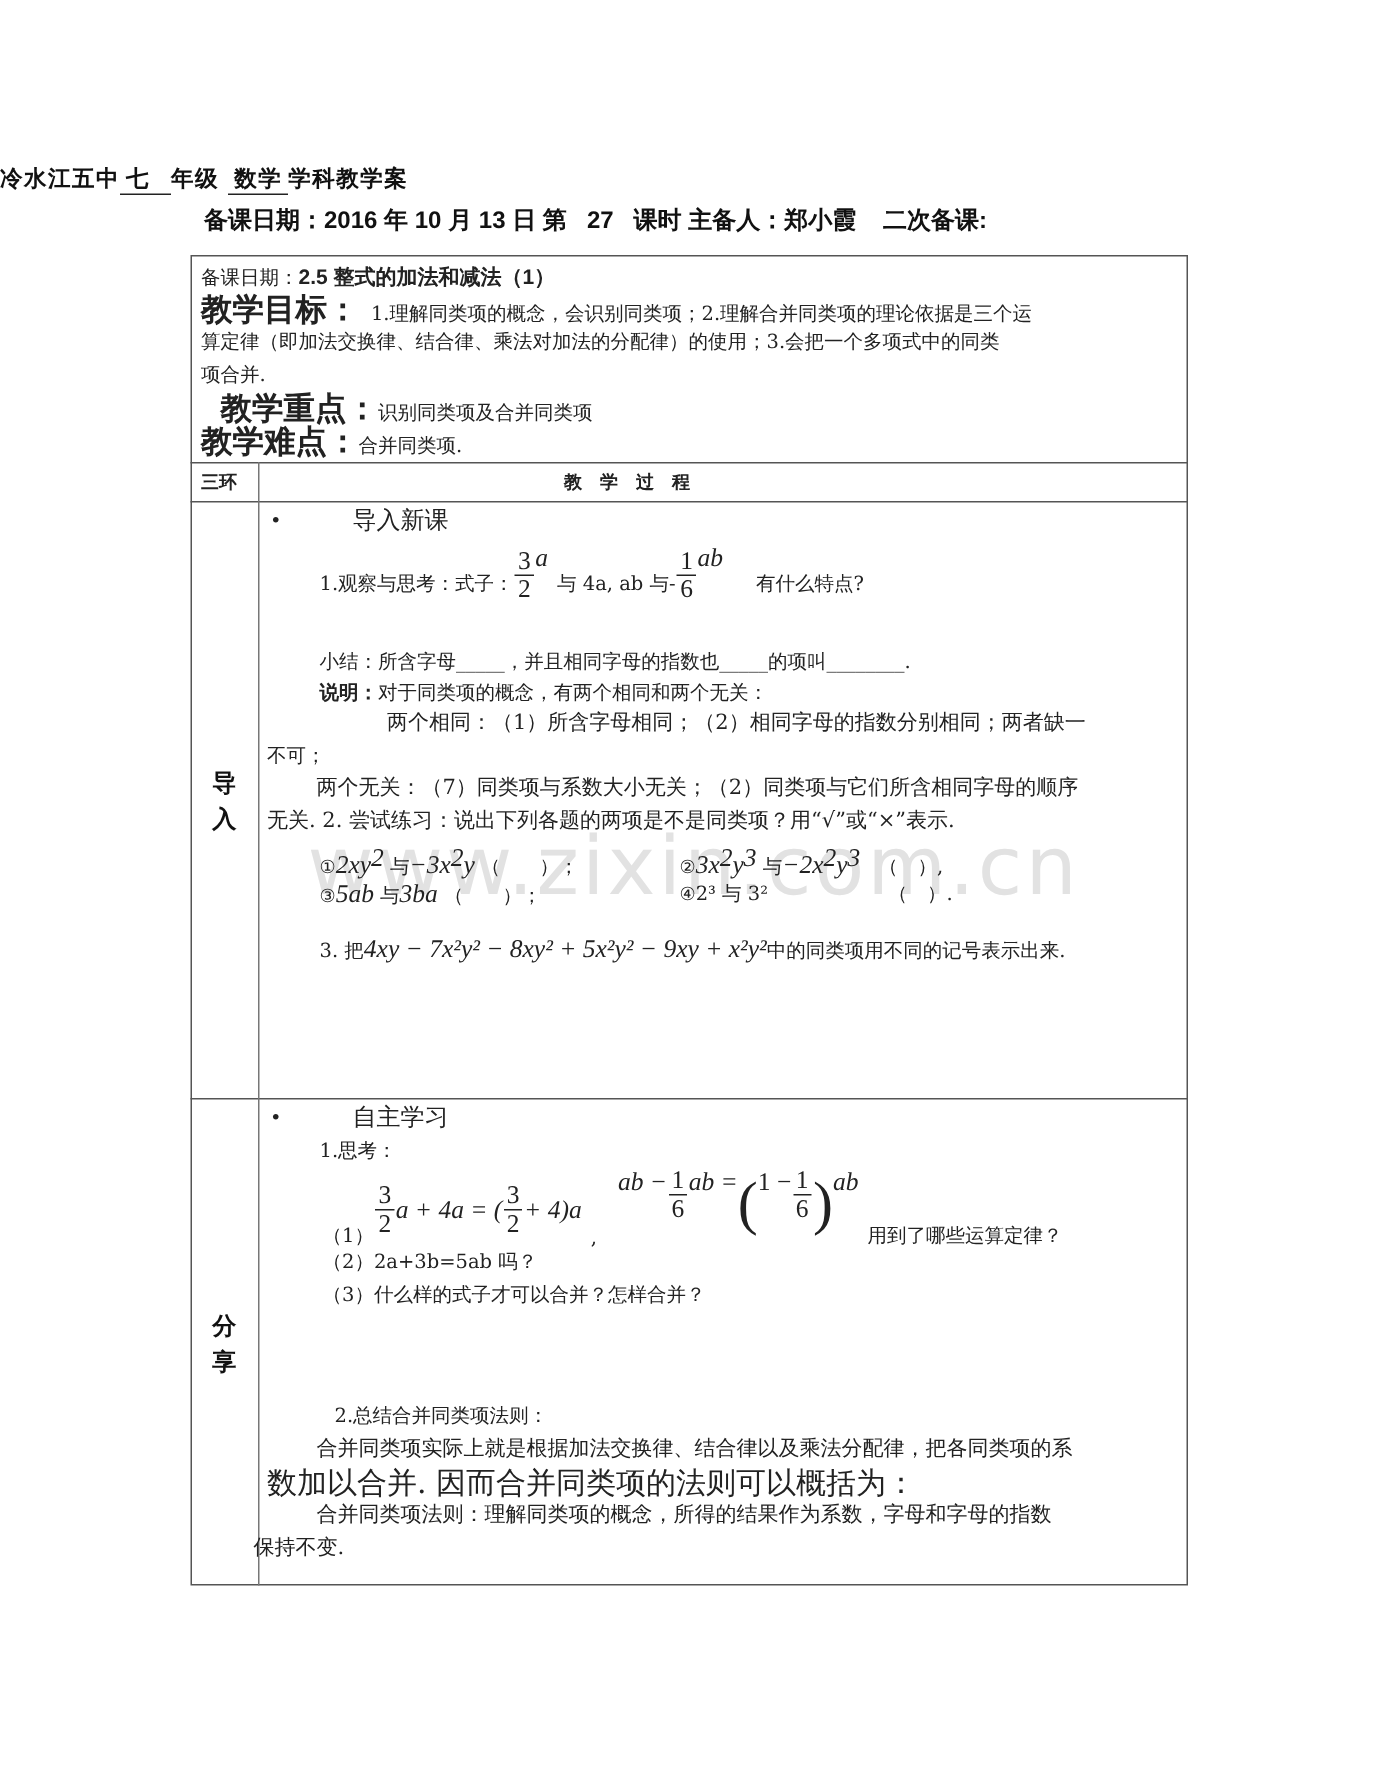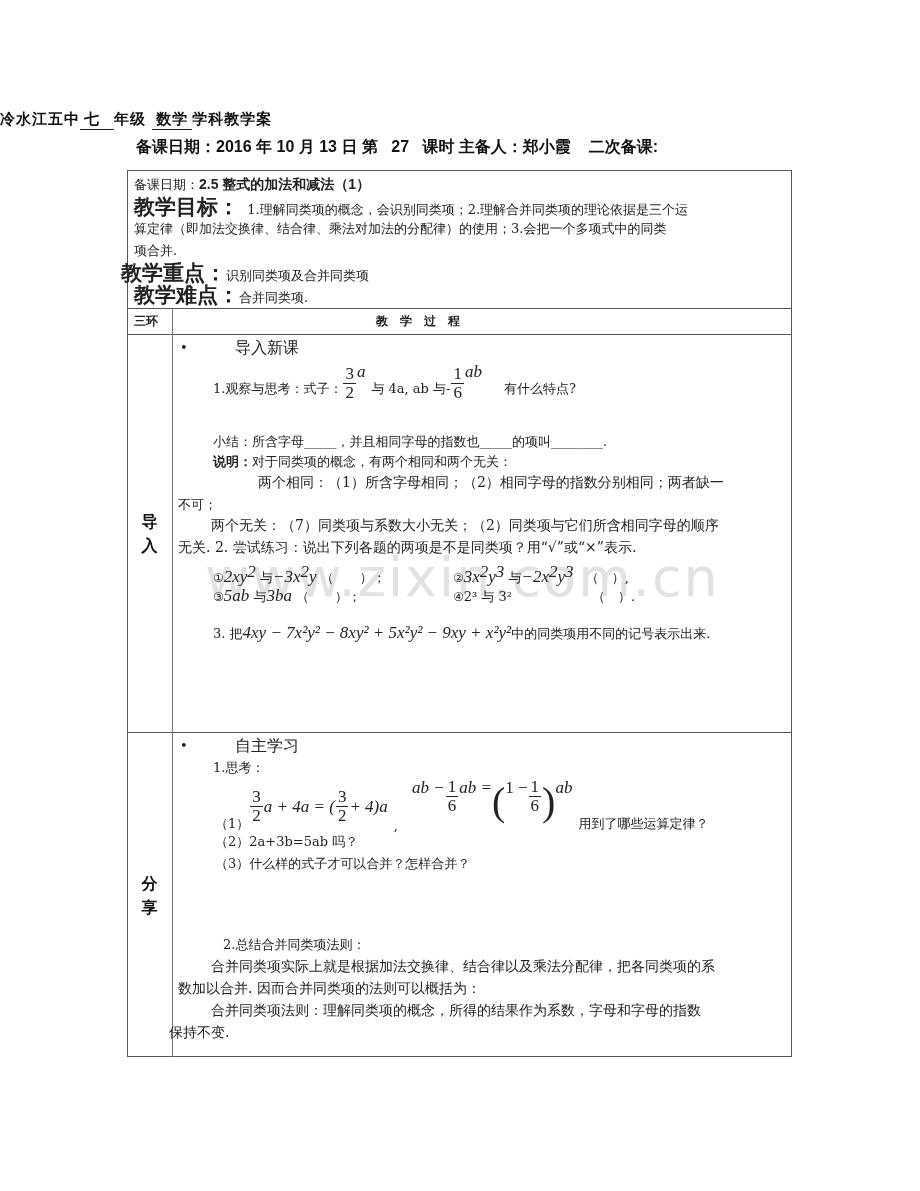--- a/index.html
+++ b/index.html
@@ -50,21 +50,21 @@
 <div class="abs watermark">www.zixin.com.cn</div>
 
 <div class="txt fg" style="left:134px;top:174px">
   <span class="sans">备课日期：</span><span class="bold-sans" style="font-size:14px">2.5 整式的加法和减法（1）</span>
 </div>
 <div class="txt fg" style="left:134px;top:196px">
   <span class="bold-sans big">教学目标：</span>&nbsp;&nbsp;<span>1.理解同类项的概念，会识别同类项；2.理解合并同类项的理论依据是三个运</span>
 </div>
 <div class="txt fg" style="left:134px;top:218px">算定律（即加法交换律、结合律、乘法对加法的分配律）的使用；3.会把一个多项式中的同类</div>
 <div class="txt fg" style="left:134px;top:240px">项合并.</div>
-<div class="txt fg" style="left:121px;top:262px">
+<div class="txt fg" style="left:147px;top:262px">
   <span class="bold-sans big">教学重点：</span><span>识别同类项及合并同类项</span>
 </div>
 <div class="txt fg" style="left:134px;top:284px">
   <span class="bold-sans big">教学难点：</span><span>合并同类项.</span>
 </div>
 
 <div class="txt bold-sans fg" style="left:134px;top:311px;font-size:12px">三环</div>
 <div class="txt bold-sans fg" style="left:172px;width:492px;text-align:center;top:311px;font-size:12px">教　学　过　程</div>
 
 <div class="label-v fg" style="top:510px">
@@ -162,15 +162,15 @@
     <span class="math" style="font-size:40px;font-style:normal;font-weight:100">)</span>
     <span class="math">ab</span>
   </span>
   <span style="margin-left:6px">用到了哪些运算定律？</span>
 </div>
 <div class="txt fg" style="left:215px;top:831px">（2）2a+3b=5ab 吗？</div>
 <div class="txt fg" style="left:215px;top:853px">（3）什么样的式子才可以合并？怎样合并？</div>
 
 <div class="txt fg" style="left:223px;top:934px">2.总结合并同类项法则：</div>
 <div class="txt fg" style="left:211px;top:956px;font-size:14px">合并同类项实际上就是根据加法交换律、结合律以及乘法分配律，把各同类项的系</div>
-<div class="txt fg" style="left:178px;top:978px;font-size:14px">数加以合并. 因而合并同类项的法则可以概括为：</div>
+<div class="txt fg" style="left:178px;top:978px;font-size:20px">数加以合并. 因而合并同类项的法则可以概括为：</div>
 <div class="txt fg" style="left:211px;top:1000px;font-size:14px">合并同类项法则：理解同类项的概念，所得的结果作为系数，字母和字母的指数</div>
 <div class="txt fg" style="left:169px;top:1022px;font-size:14px">保持不变.</div>
 
 </body></html>

